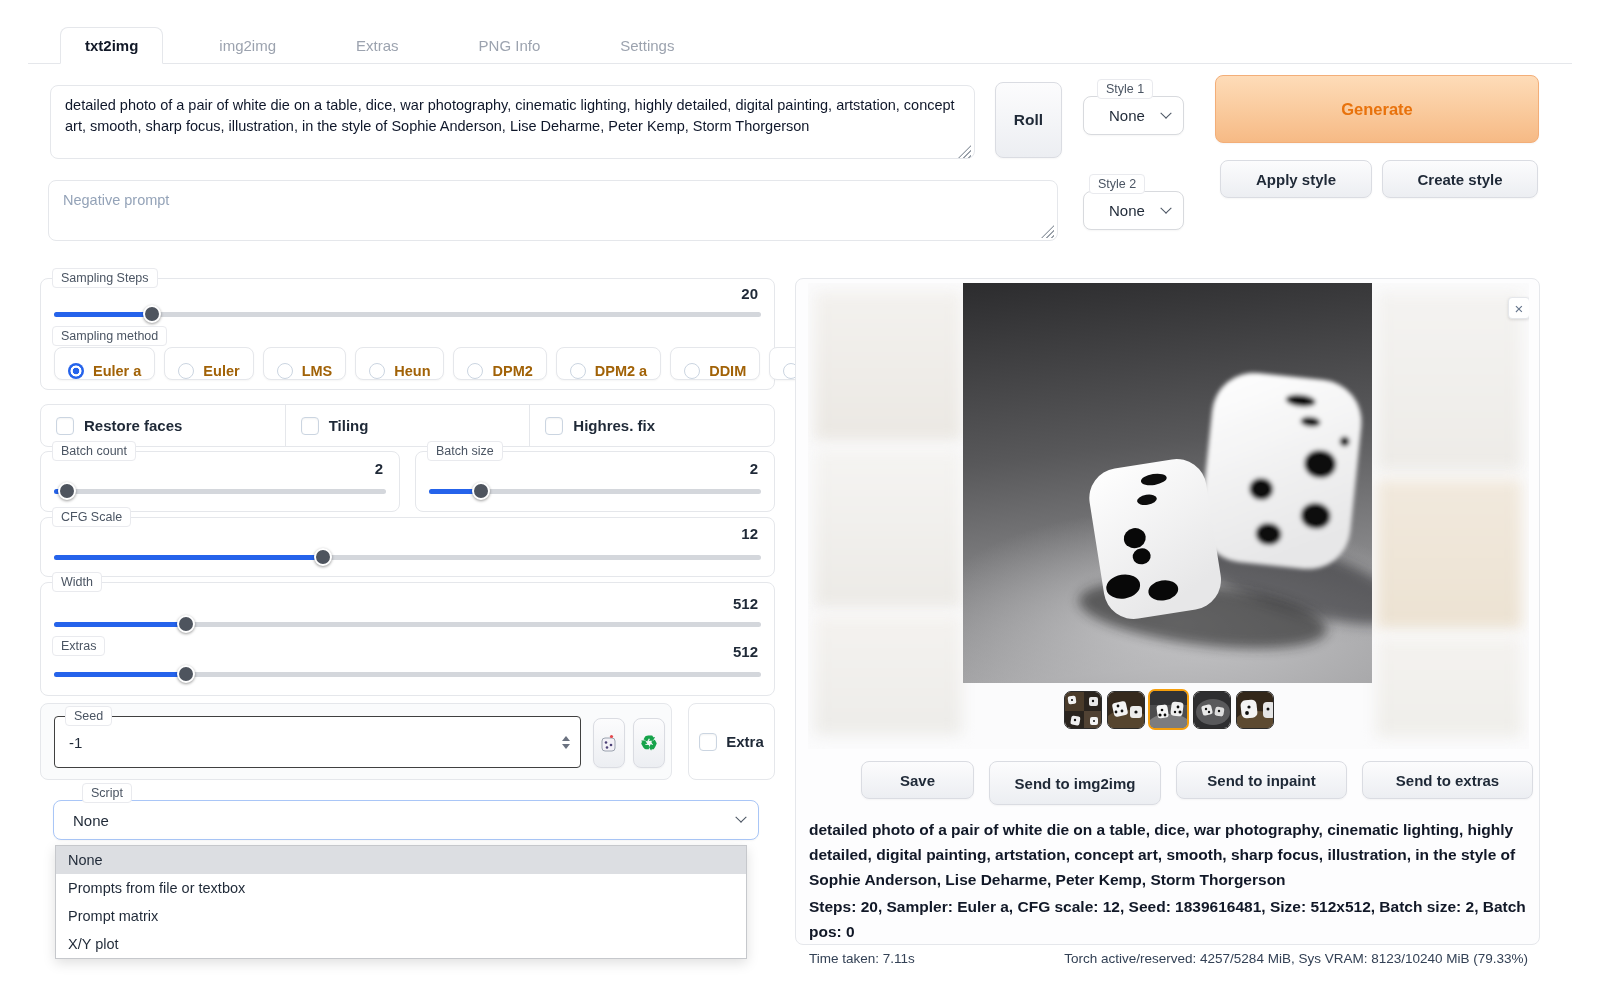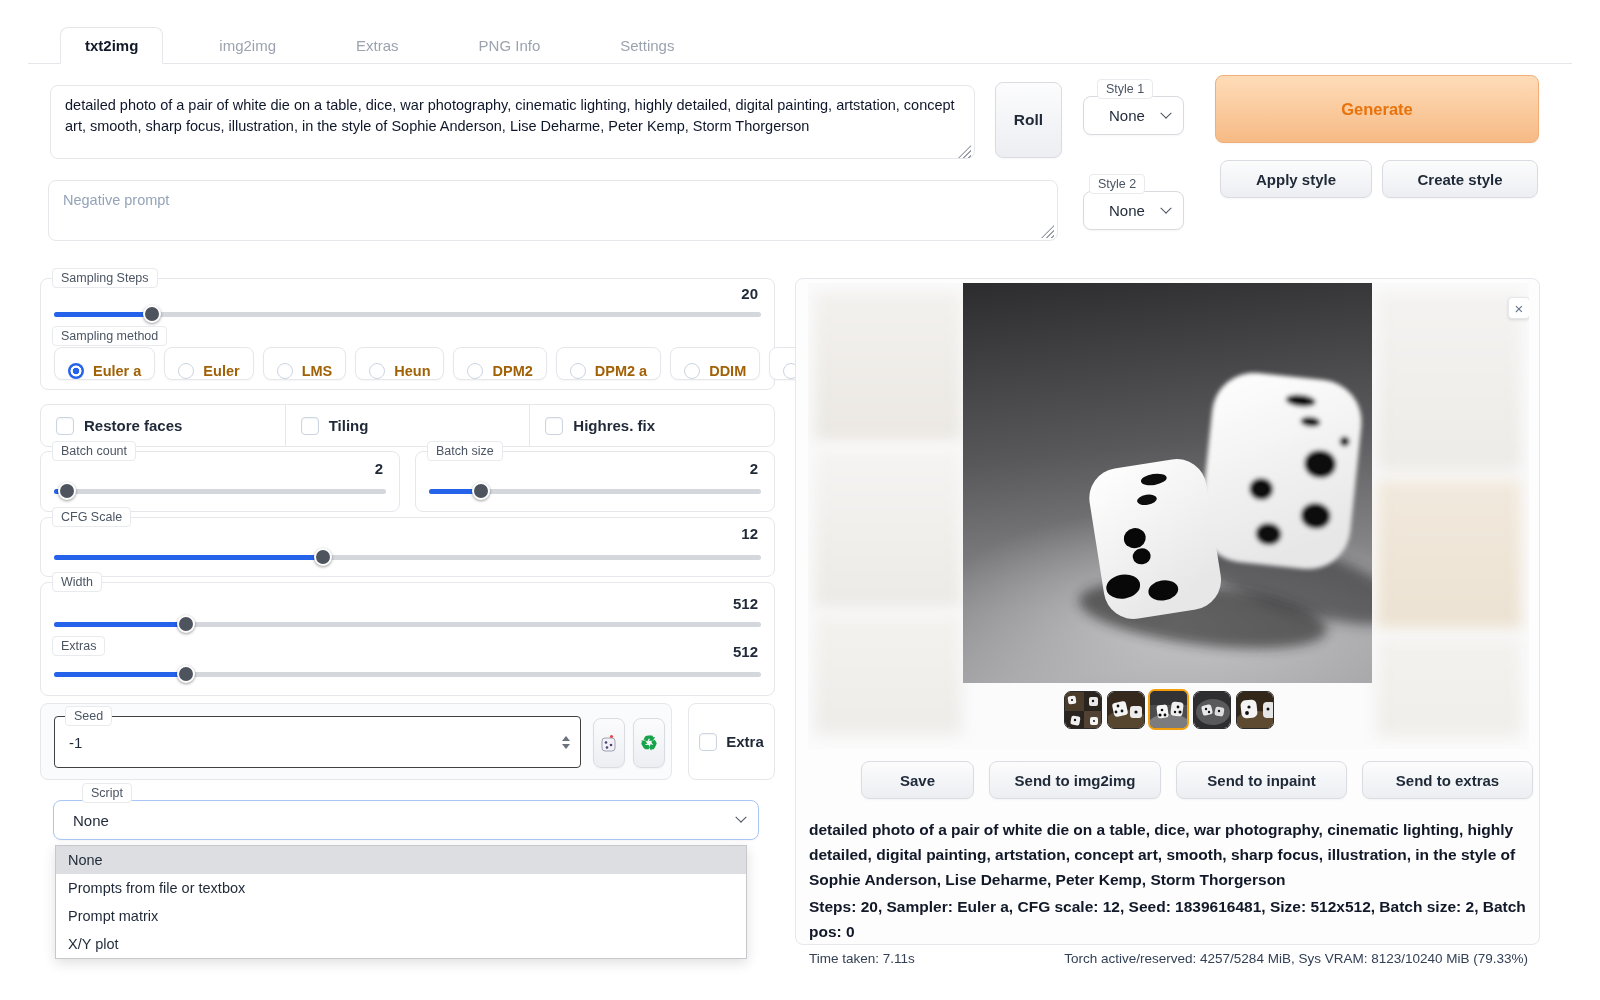--- a/index.html
+++ b/index.html
@@ -387,21 +387,21 @@
           <rect x="4" y="8" width="16" height="18" rx="5" fill="#f3f3f3" transform="rotate(-6 12 17)"></rect>
           <rect x="26" y="10" width="12" height="16" rx="4" fill="#e6e6e6"></rect>
           <circle cx="12" cy="15" r="1.6" fill="#0b0b0b"></circle>
             <circle cx="10" cy="21" r="1.9" fill="#0b0b0b"></circle>
           <circle cx="31" cy="17" r="1.5" fill="#0b0b0b"></circle>
         </svg>
       </div>
     </div>
 
     <div class="btn abs" style="left:65px; top:482px; width:113px; height:38px;">Save</div>
-    <div class="btn abs" style="left:193px; top:482px; width:172px; height:38px;">Send to img2img</div>
+    <div class="btn abs" style="left:193px; top:482px; width:172px; height:44px;">Send to img2img</div>
     <div class="btn abs" style="left:380px; top:482px; width:171px; height:38px;">Send to inpaint</div>
     <div class="btn abs" style="left:566px; top:482px; width:171px; height:38px;">Send to extras</div>
 
     <div class="abs" style="left:13px; top:538px; width:719px;">
       <div class="info-line">detailed photo of a pair of white die on a table, dice, war photography, cinematic lighting, highly detailed, digital painting, artstation, concept art, smooth, sharp focus, illustration, in the style of Sophie Anderson, Lise Deharme, Peter Kemp, Storm Thorgerson</div>
       <div class="info-line" style="margin-top:2px;">Steps: 20, Sampler: Euler a, CFG scale: 12, Seed: 1839616481, Size: 512x512, Batch size: 2, Batch pos: 0</div>
       <div style="display:flex; justify-content:space-between; margin-top:7px;">
         <span class="foot-line">Time taken: 7.11s</span>
         <span class="foot-line">Torch active/reserved: 4257/5284 MiB, Sys VRAM: 8123/10240 MiB (79.33%)</span>
       </div>

